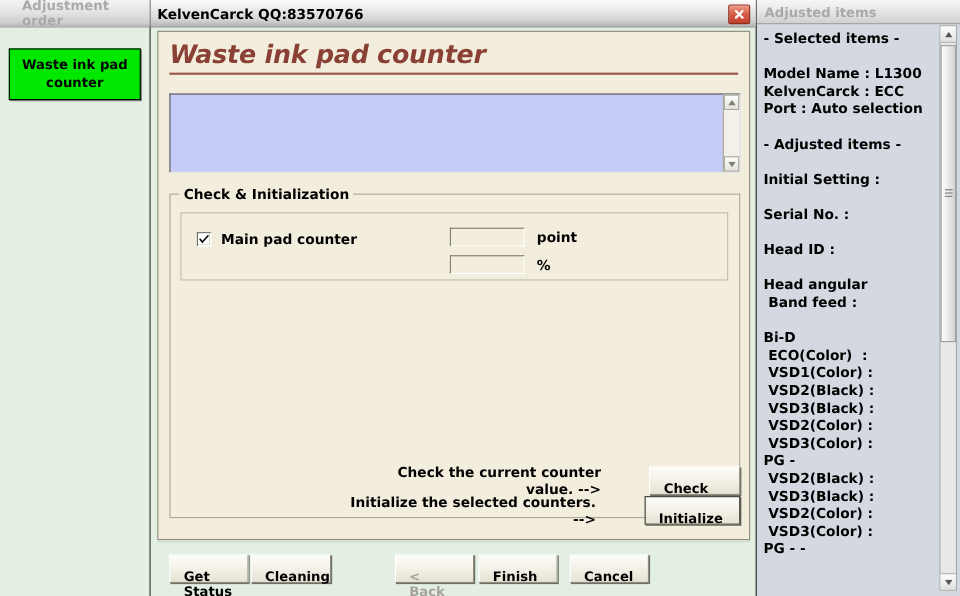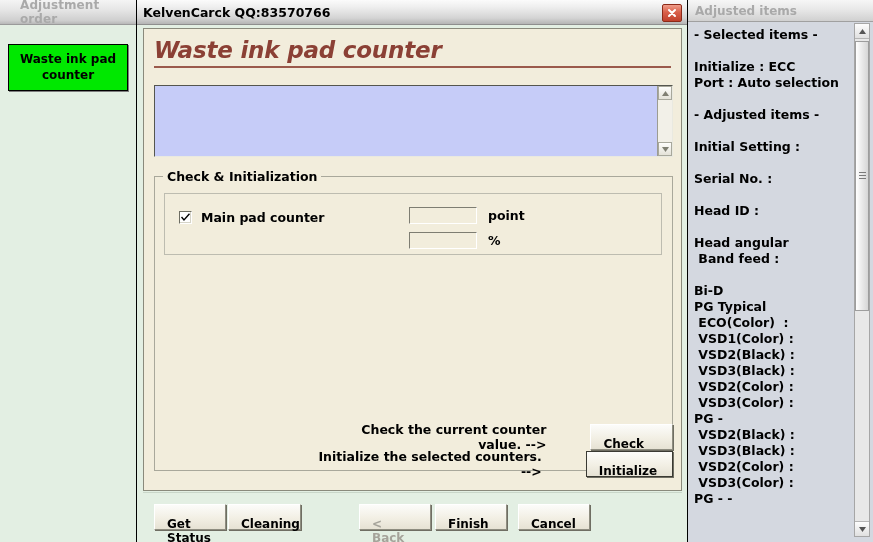--- a/index.html
+++ b/index.html
@@ -485,36 +485,36 @@
 
   <div id="rightpanel">
     <div id="right-titlebar">
       <span id="right-title-text">Adjusted items</span>
     </div>
 
     <div id="adjusted-list-wrap">
       <div id="adjusted-list">
           <div class="adj-line">- Selected items -</div>
           <div class="adj-line blank"></div>
-          <div class="adj-line">Initialize : ECC</div>
+          <div class="adj-line">Model Name : L1300</div>
+          <div class="adj-line">KelvenCarck : ECC</div>
           <div class="adj-line">Port : Auto selection</div>
           <div class="adj-line blank"></div>
           <div class="adj-line">- Adjusted items -</div>
           <div class="adj-line blank"></div>
           <div class="adj-line">Initial Setting :</div>
           <div class="adj-line blank"></div>
           <div class="adj-line">Serial No. :</div>
           <div class="adj-line blank"></div>
           <div class="adj-line">Head ID :</div>
           <div class="adj-line blank"></div>
           <div class="adj-line">Head angular</div>
           <div class="adj-line"> Band feed :</div>
           <div class="adj-line blank"></div>
           <div class="adj-line">Bi-D</div>
-          <div class="adj-line">PG Typical</div>
           <div class="adj-line"> ECO(Color)  :</div>
           <div class="adj-line"> VSD1(Color) :</div>
           <div class="adj-line"> VSD2(Black) :</div>
           <div class="adj-line"> VSD3(Black) :</div>
           <div class="adj-line"> VSD2(Color) :</div>
           <div class="adj-line"> VSD3(Color) :</div>
           <div class="adj-line">PG -</div>
           <div class="adj-line"> VSD2(Black) :</div>
           <div class="adj-line"> VSD3(Black) :</div>
           <div class="adj-line"> VSD2(Color) :</div>

